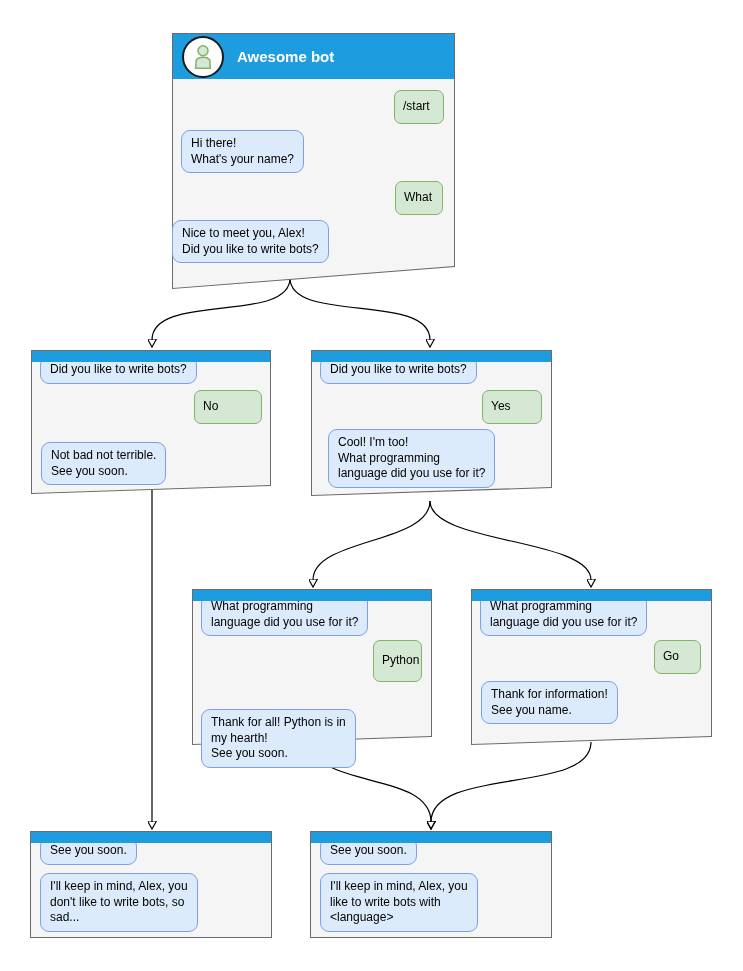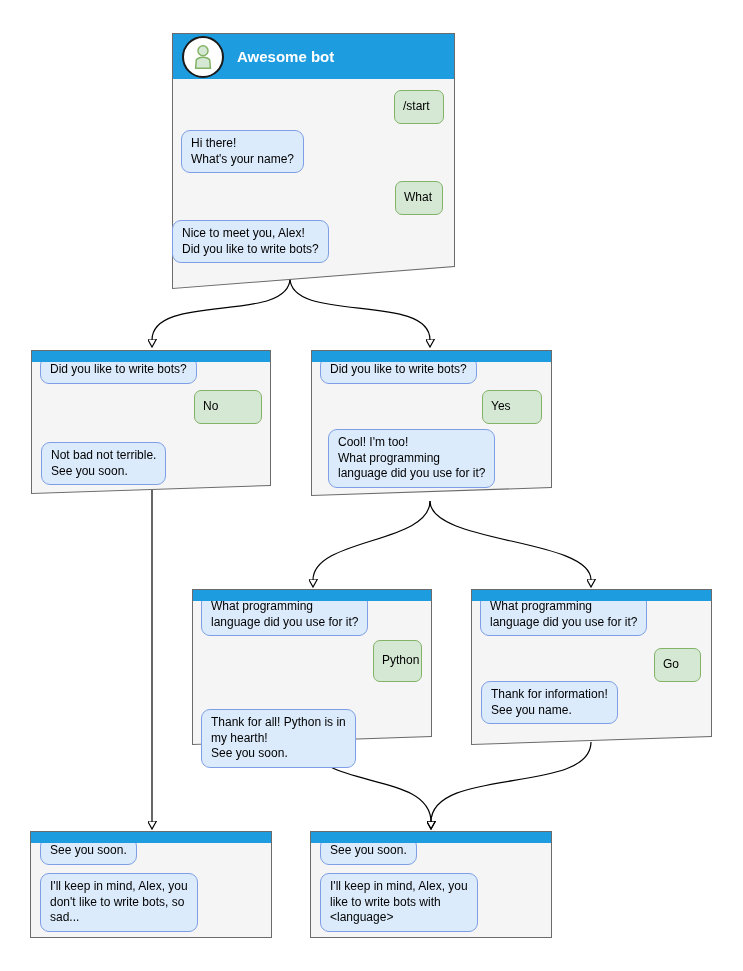--- a/index.html
+++ b/index.html
@@ -114,21 +114,21 @@
 my hearth!
 See you soon.</div>
   </div>
 
   <div class="win" style="left:471px;top:589px;width:241px;height:156px;--clip:polygon(0 0,100% 0,100% calc(100% - 8px),0 100%);">
     <div class="win-outline"></div>
     <div class="win-face"></div>
     <div class="bar"></div>
     <div class="bubble bot" style="left:9px;top:4px;">What programming
 language did you use for it?</div>
-    <div class="bubble user" style="right:11px;top:59px;width:47px;height:30px;">Go</div>
+    <div class="bubble user" style="right:11px;top:51px;width:47px;height:30px;">Go</div>
     <div class="bubble bot" style="left:10px;top:92px;">Thank for information!
 See you name.</div>
   </div>
 
   <div class="win" style="left:30px;top:831px;width:242px;height:107px;">
     <div class="win-outline"></div>
     <div class="win-face"></div>
     <div class="bar"></div>
     <div class="bubble bot" style="left:10px;top:6px;">See you soon.</div>
     <div class="bubble bot" style="left:10px;top:42px;">I'll keep in mind, Alex, you

